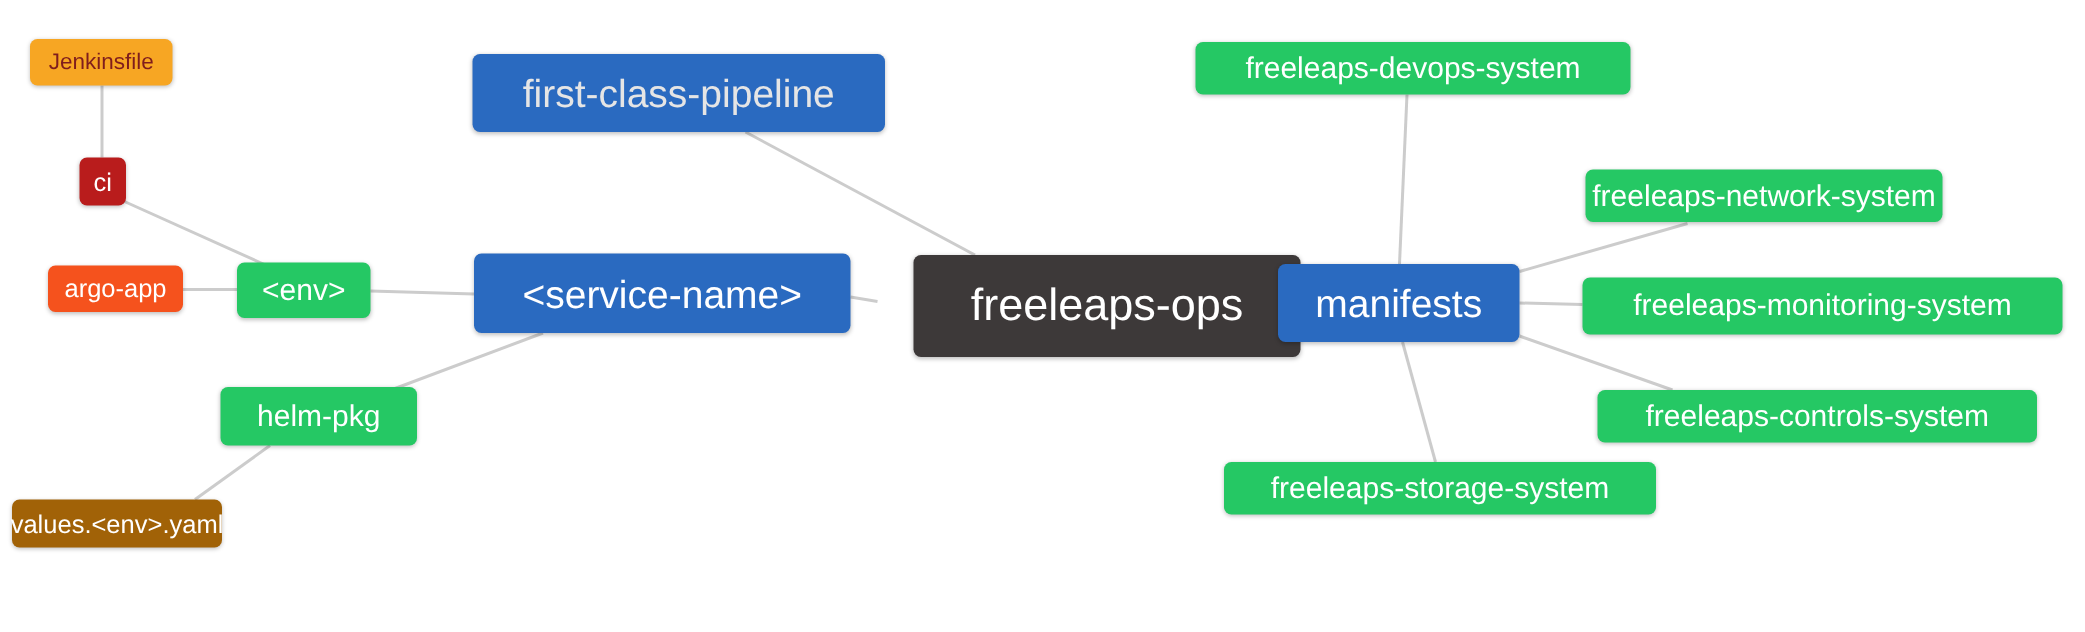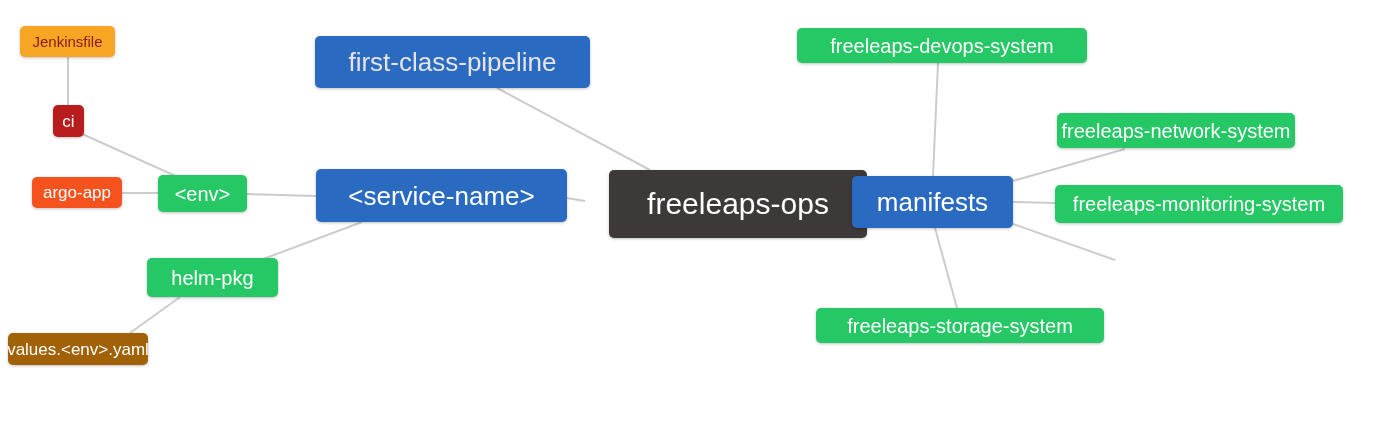--- a/index.html
+++ b/index.html
@@ -64,15 +64,16 @@
     <div class="node" style="left: 32px; top: 177px; width: 90px; height: 31px; font-size: 17px; background: rgb(245, 82, 29); color: rgb(255, 255, 255); text-align: center;">argo-app</div>
     <div class="node" style="left: 158px; top: 175px; width: 89px; height: 37px; font-size: 20px; background: rgb(37, 200, 100); color: rgb(255, 255, 255);">&lt;env&gt;</div>
     <div class="node" style="left: 147px; top: 258px; width: 131px; height: 39px; font-size: 20px; background: rgb(37, 200, 100); color: rgb(255, 255, 255);">helm-pkg</div>
     <div class="node" style="left: 8px; top: 333px; width: 140px; height: 32px; font-size: 17px; background: #a16207; color: rgb(255, 255, 255);">values.&lt;env&gt;.yaml</div>
     <div class="node" style="left: 315px; top: 36px; width: 275px; height: 52px; font-size: 26px; background: rgb(42, 106, 192); color: #e5e5e5;">first-class-pipeline</div>
     <div class="node" style="left: 316px; top: 169px; width: 251px; height: 53px; font-size: 26px; background: rgb(42, 106, 192); color: rgb(255, 255, 255);">&lt;service-name&gt;</div>
     <div class="node" style="left: 585px; top: 170px; width: 258px; height: 68px; font-size: 30px; background: rgb(61, 57, 57); color: rgb(255, 255, 255); margin-left: 24px;">freeleaps-ops</div>
     <div class="node" style="left: 852px; top: 176px; width: 161px; height: 52px; font-size: 26px; background: rgb(42, 106, 192); color: rgb(255, 255, 255);">manifests</div>
     <div class="node" style="left: 797px; top: 28px; width: 290px; height: 35px; font-size: 20px; background: rgb(37, 200, 100); color: rgb(255, 255, 255);">freeleaps-devops-system</div>
     <div class="node" style="left: 1057px; top: 113px; width: 238px; height: 35px; font-size: 20px; background: rgb(37, 200, 100); color: rgb(255, 255, 255);">freeleaps-network-system</div>
-    <div class="node" style="left: 1055px; top: 185px; width: 288px; height: 38px; font-size: 20px; background: rgb(37, 200, 100); color: rgb(255, 255, 255);">freeleaps-monitoring-system</div>
+    <div class="node" style="left: 1055px; top: 185px; width: 320px; height: 38px; font-size: 20px; background: rgb(37, 200, 100); color: rgb(255, 255, 255);">freeleaps-monitoring-system</div>
+    <div class="node" style="left: 1065px; top: 260px; width: 293px; height: 35px; font-size: 20px; background: rgb(37, 200, 100); color: rgb(255, 255, 255);">freeleaps-controls-system</div>
     <div class="node" style="left: 816px; top: 308px; width: 288px; height: 35px; font-size: 20px; background: rgb(37, 200, 100); color: rgb(255, 255, 255);">freeleaps-storage-system</div>
   </div>
 
 </body></html>

